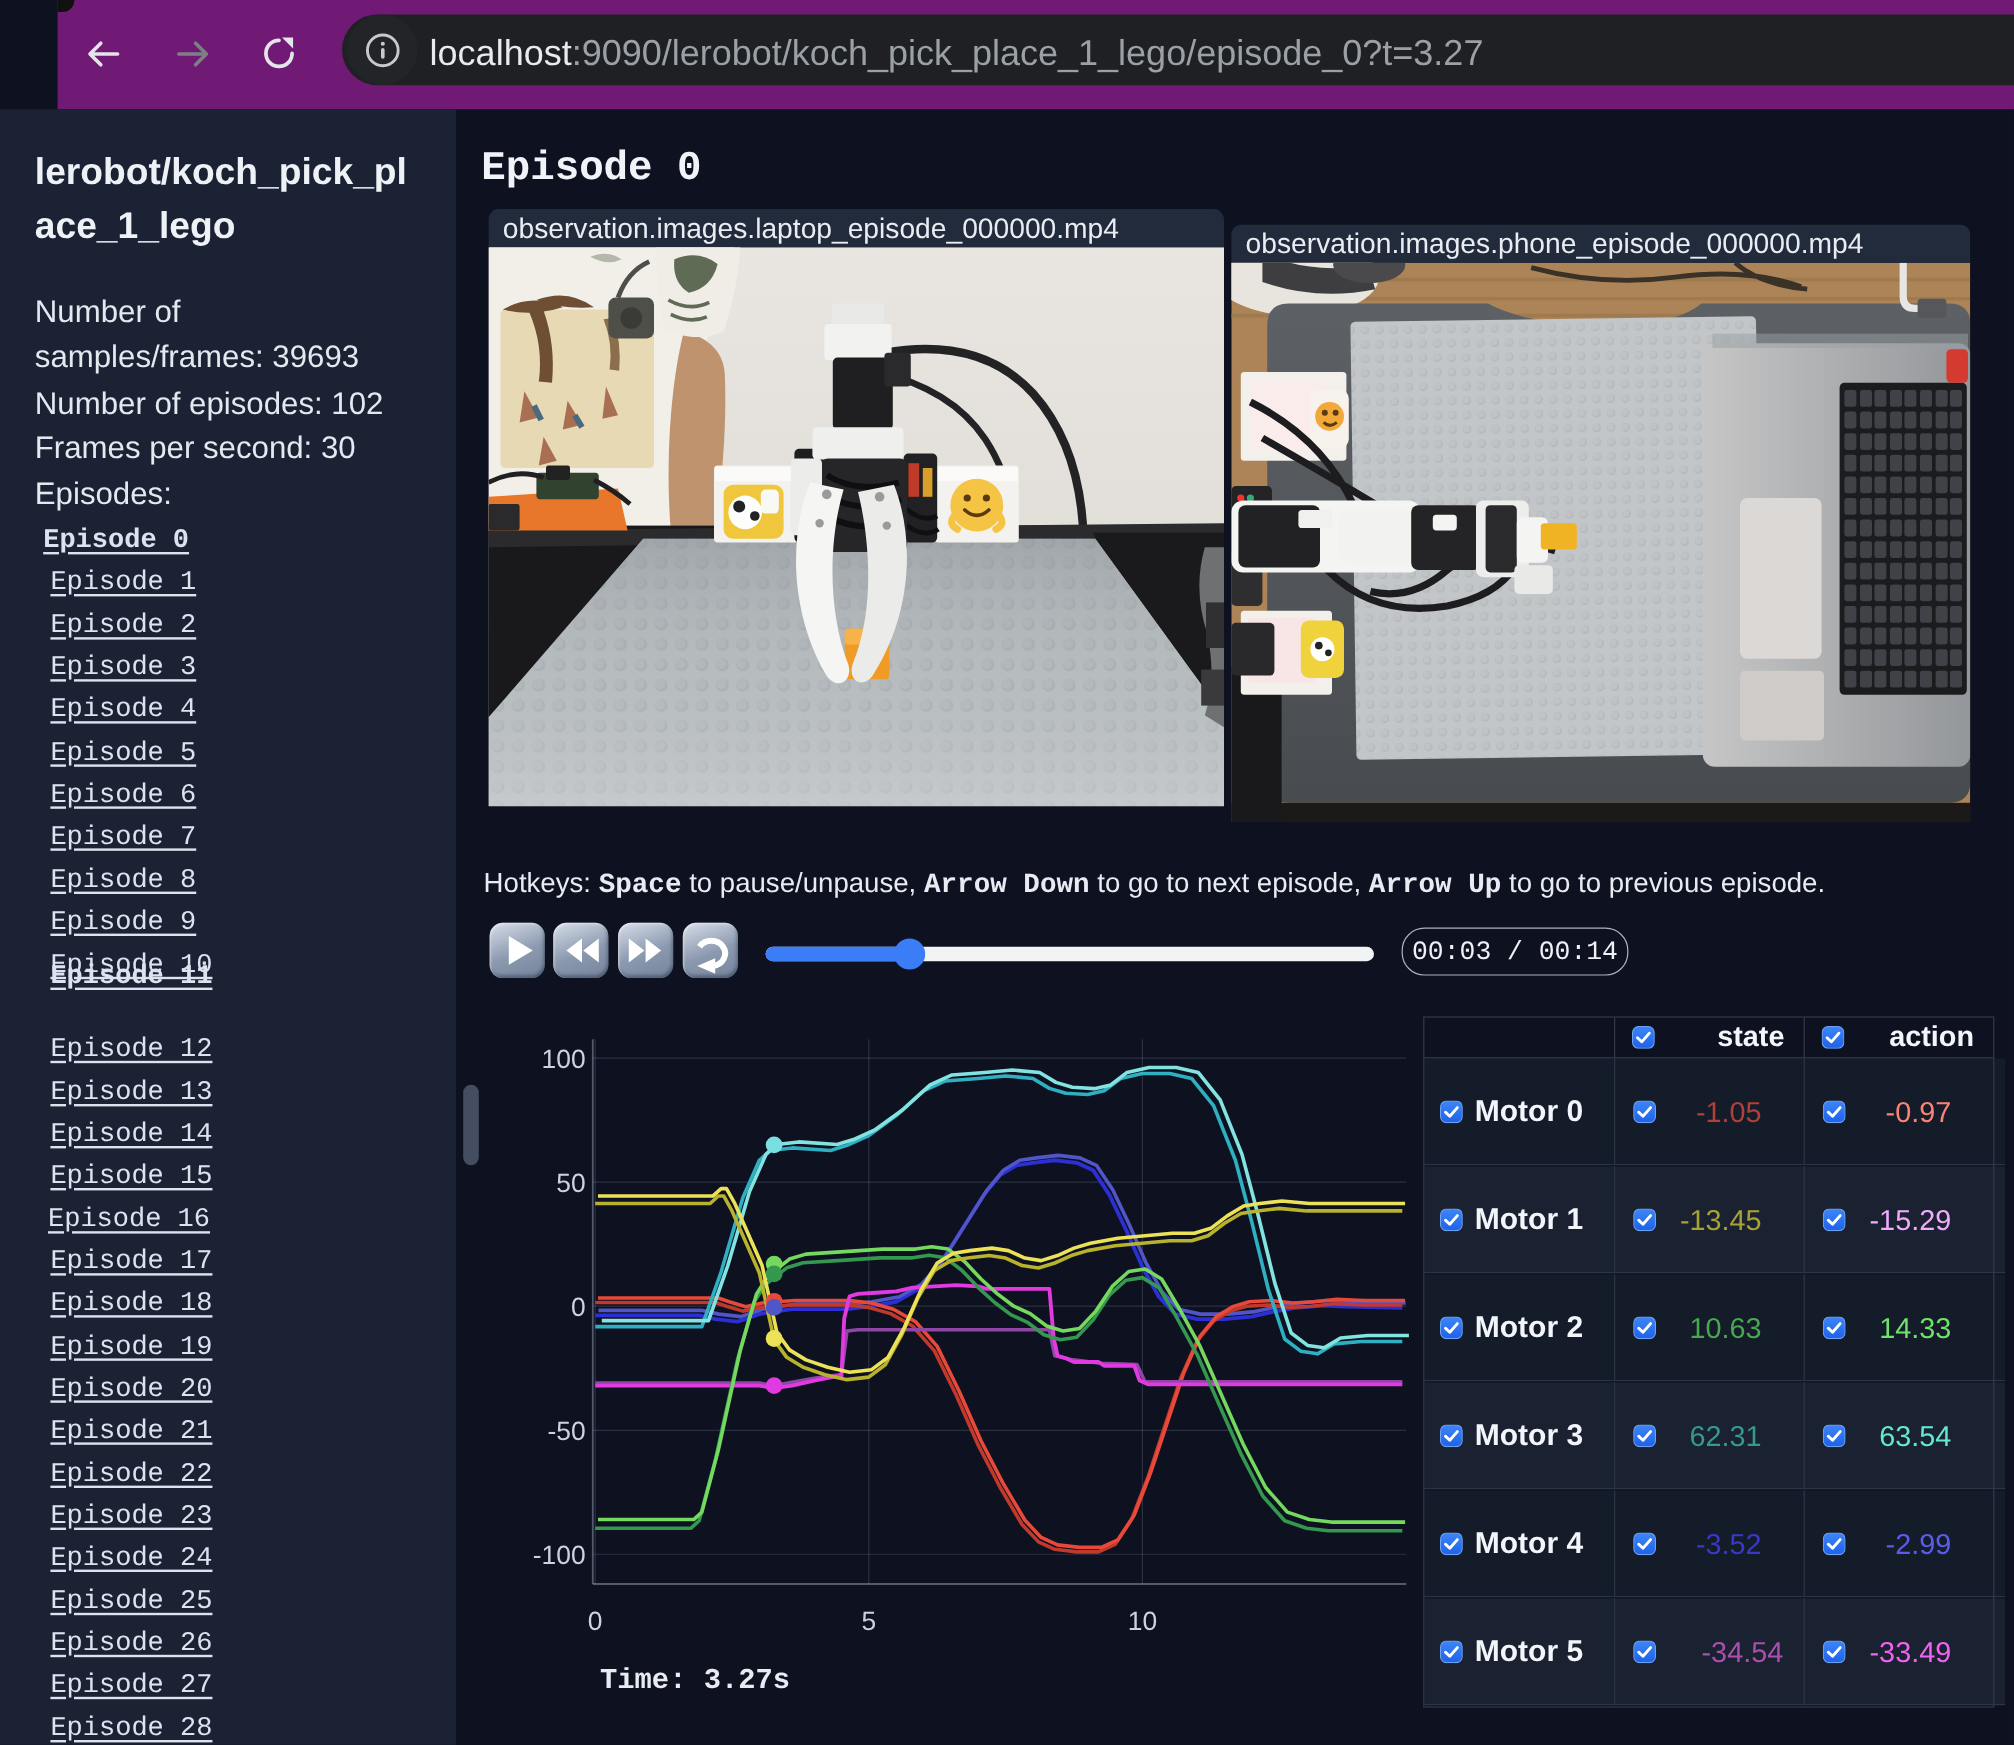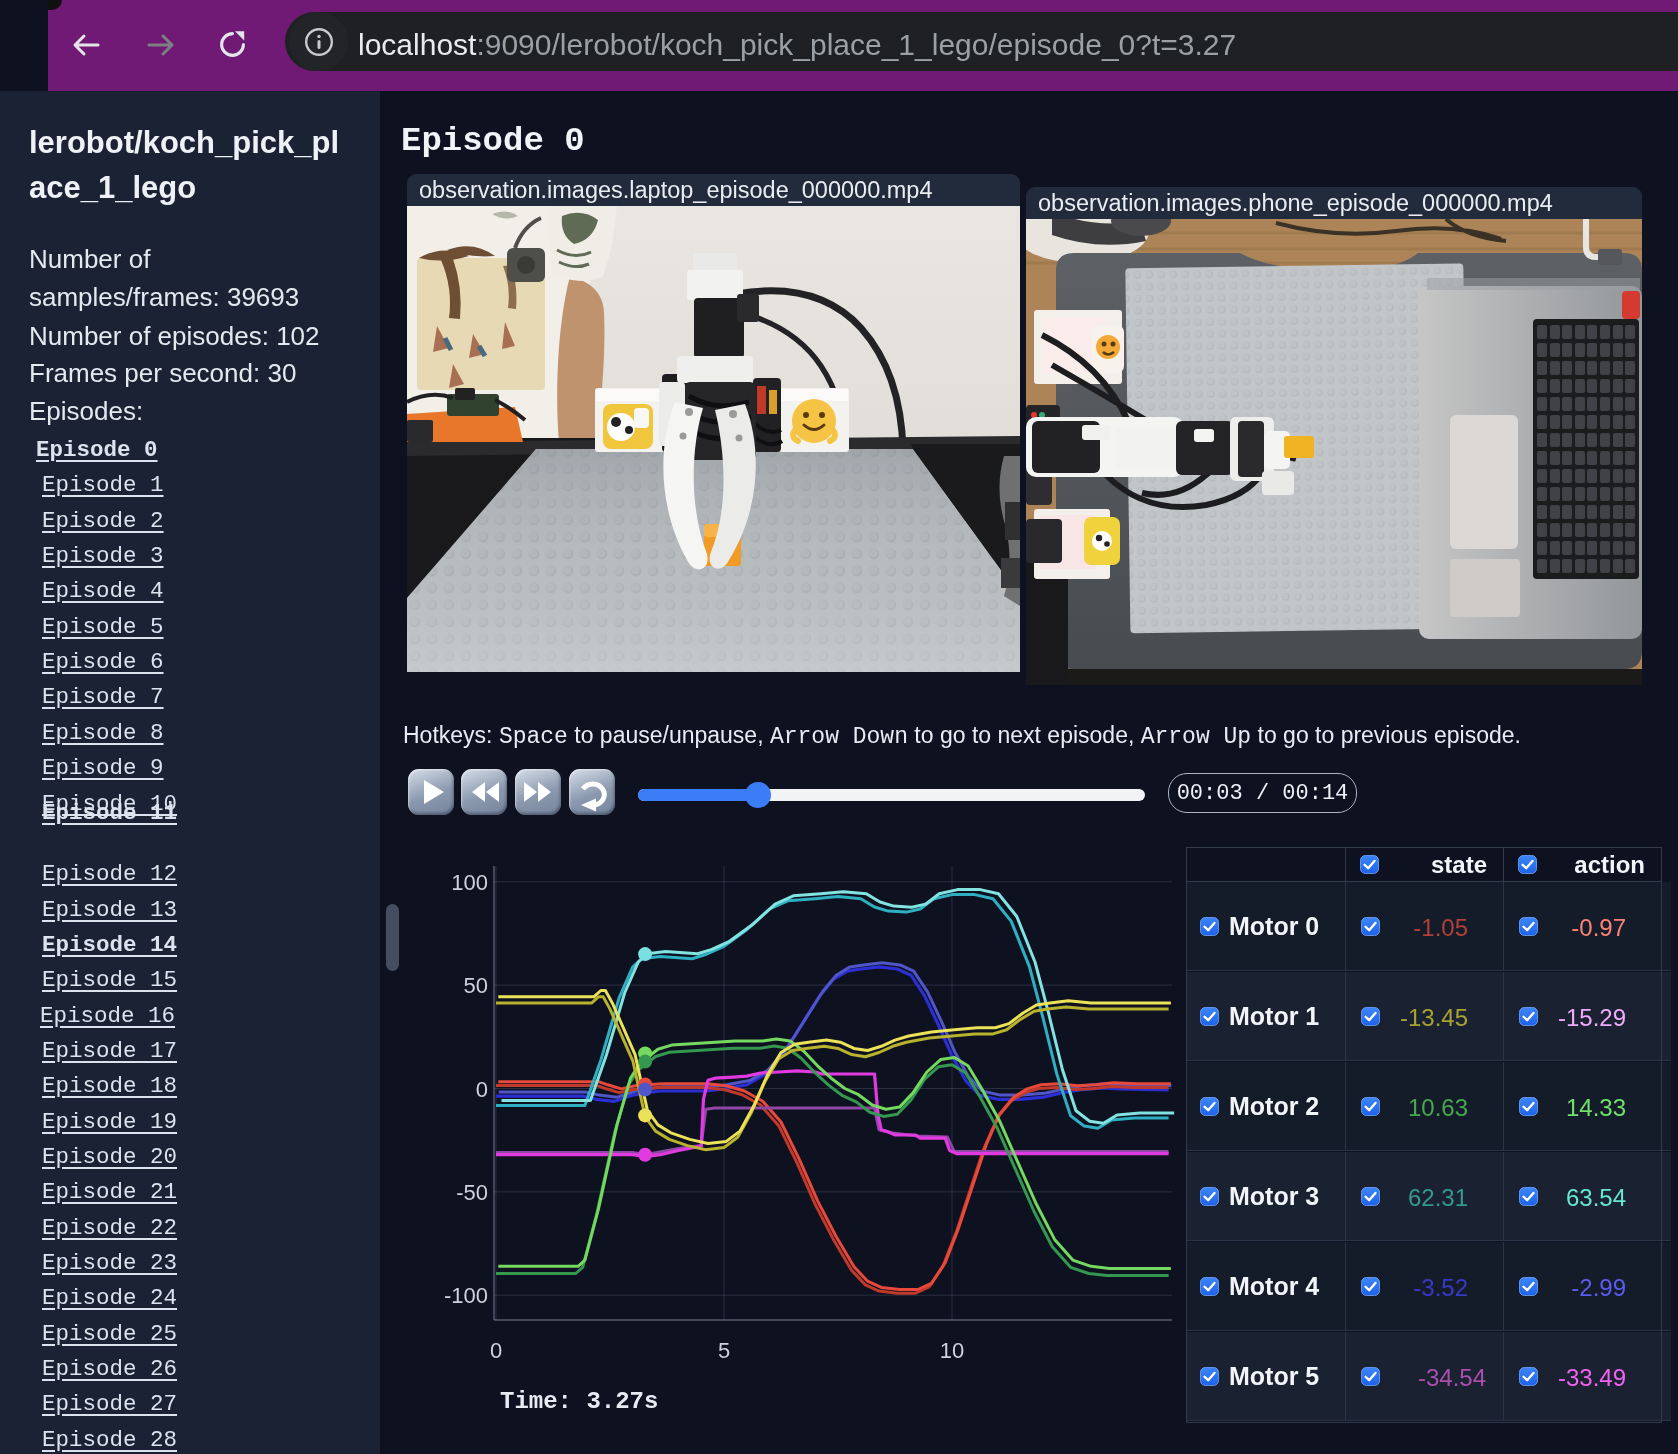--- a/index.html
+++ b/index.html
@@ -1,20 +1,20 @@
 <!DOCTYPE html>
 <html><head><meta charset="utf-8"><style>
 * { margin:0; padding:0; box-sizing:border-box; }
 html,body { width:1678px; height:1454px; overflow:hidden; background:#0d1120; }
 .abs { position:absolute; }
 #chrome { position:absolute; left:0; top:0; width:1678px; height:91px; background:#701a75;margin-left:48px; }
 #sidebar { position:absolute; left:0; top:91px; width:380px; height:1363px; background:#1a2233; }
 .sl { font:26px "Liberation Sans",sans-serif; color:#e4e9f0; }
 .ep { font:22.5px "Liberation Mono",monospace; color:#dce3ee; text-decoration:underline; text-underline-offset:4px; }
-.mk { font-family:"Liberation Mono",monospace; font-size:23px; }
+.mk { font-family:"Liberation Mono",monospace; font-size:23px;font-weight:bold; }
 .panel { border-radius:9px 9px 0 0; overflow:hidden; background:#10151f; }
 .vhead { height:32px; background:#222b3c; color:#e9edf2; font:23.5px "Liberation Sans",sans-serif; line-height:33px; padding-left:12px; white-space:nowrap; overflow:hidden; }
 .panel svg { display:block; }
 .btn { width:46px; height:46px; border-radius:11px; background:linear-gradient(160deg,#d7dee8,#8b99af 55%,#76849c); box-shadow:inset 1px 1px 2px rgba(255,255,255,0.55), inset -1px -2px 3px rgba(20,30,50,0.45); }
 .thd { top:0; height:34px; display:flex; align-items:center; }
 .thl { position:absolute; right:16px; font:700 24px "Liberation Sans",sans-serif; color:#f2f5f9; }
 .trow { left:0; width:484px; height:89px; border-bottom:1px solid #2c3547; }
 .tc { top:0; height:89px; }
 .tcb { border-left:1px solid #2c3547; }
 .mlab { position:absolute; left:42px; top:30px; font:700 25px "Liberation Sans",sans-serif; color:#f2f5f9; }
@@ -69,21 +69,21 @@
     <div class="abs ep" style="left:42px;top:487px;font-weight:400">Episode 4</div>
     <div class="abs ep" style="left:42px;top:523px;font-weight:400">Episode 5</div>
     <div class="abs ep" style="left:42px;top:558px;font-weight:400">Episode 6</div>
     <div class="abs ep" style="left:42px;top:593px;font-weight:400">Episode 7</div>
     <div class="abs ep" style="left:42px;top:629px;font-weight:400">Episode 8</div>
     <div class="abs ep" style="left:42px;top:664px;font-weight:400">Episode 9</div>
     <div class="abs ep" style="left:42px;top:700px;font-weight:400">Episode 10</div>
     <div class="abs ep" style="left:42px;top:709px;font-weight:700">Episode 11</div>
     <div class="abs ep" style="left:42px;top:770px;font-weight:400">Episode 12</div>
     <div class="abs ep" style="left:42px;top:806px;font-weight:400">Episode 13</div>
-    <div class="abs ep" style="left:42px;top:841px;font-weight:700">Episode 14</div>
+    <div class="abs ep" style="left:42px;top:841px;font-weight:400">Episode 14</div>
     <div class="abs ep" style="left:42px;top:876px;font-weight:400">Episode 15</div>
     <div class="abs ep" style="left:40px;top:912px;font-weight:400">Episode 16</div>
     <div class="abs ep" style="left:42px;top:947px;font-weight:400">Episode 17</div>
     <div class="abs ep" style="left:42px;top:982px;font-weight:400">Episode 18</div>
     <div class="abs ep" style="left:42px;top:1018px;font-weight:400">Episode 19</div>
     <div class="abs ep" style="left:42px;top:1053px;font-weight:400">Episode 20</div>
     <div class="abs ep" style="left:42px;top:1088px;font-weight:400">Episode 21</div>
     <div class="abs ep" style="left:42px;top:1124px;font-weight:400">Episode 22</div>
     <div class="abs ep" style="left:42px;top:1159px;font-weight:400">Episode 23</div>
     <div class="abs ep" style="left:42px;top:1194px;font-weight:400">Episode 24</div>

